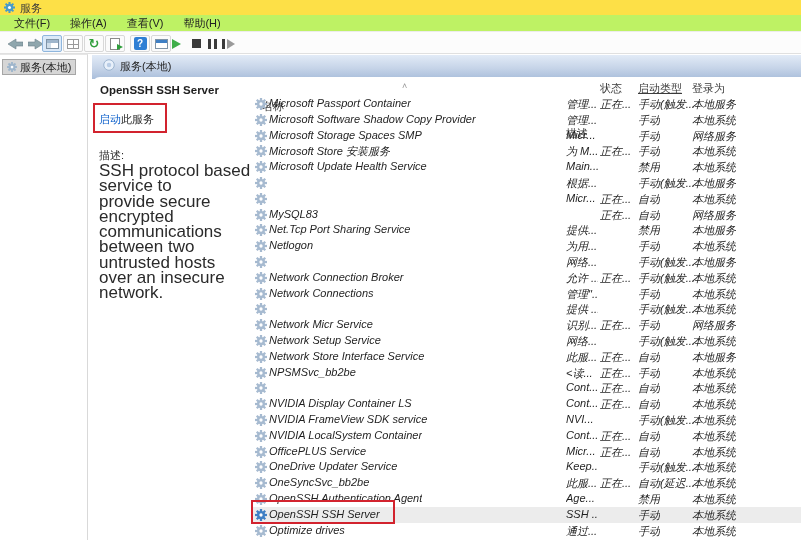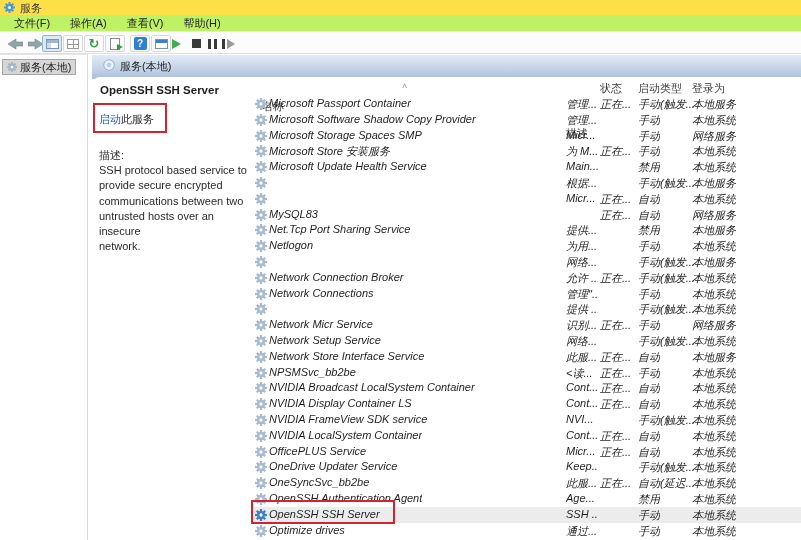--- a/index.html
+++ b/index.html
@@ -46,25 +46,25 @@
   
   .strip { position:absolute; left:92px; top:55px; width:709px; height:24px; background:linear-gradient(180deg,#e2ebf7 0%,#c6d4e8 55%,#a9bedb 100%); }
   .strip .tabicon { position:absolute; left:11px; top:4px; }
   .strip .tablabel { position:absolute; left:28px; top:4px; color:#252525; }
   .whitepanel { position:absolute; left:92px; top:77px; width:709px; height:463px; background:#fff; border-radius:8px 0 0 0; }
   
   .svcname { position:absolute; left:100px; top:84px; font-weight:bold; font-size:11.5px; }
   .startlink { position:absolute; left:99px; top:112px; }
   .startlink .lnk { color:#0b5fcb; cursor:pointer; }
   .desclabel { position:absolute; left:99px; top:148px; color:#2a2a2a; }
-  .desctext { position:absolute; left:99px; top:163px; width:152px; line-height:15.3px; font-size:11px; color:#2a2a2a; white-space:pre-line; }
+  .desctext { position:absolute; left:99px; top:163px; width:152px; line-height:15.3px; font-size:17px; color:#2a2a2a; white-space:pre-line; }
   
   .listhead { position:absolute; left:252px; top:80px; width:549px; height:16px; color:#3c3c3c; }
   .listhead span { position:absolute; top:1px; cursor:default; }
-  .h-name { left:10px;margin-top:18px; } .h-desc { left:314px;margin-top:45px; } .h-status { left:348px; } .h-type { left:386px; } .h-logon { left:440px; }
+  .h-name { left:10px;margin-top:18px; } .h-desc { left:314px;margin-top:45px; } .h-status { left:348px; } .h-type { left:386px;text-decoration:underline; } .h-logon { left:440px; }
   .sortmark { position:absolute; left:150px; top:-4px; color:#9a9a9a; font-size:9px; }
   .rows { position:absolute; left:252px; top:96px; width:549px;font-style:italic; }
   .row { position:relative; height:15.81px; width:549px; }
   .row.sel { background:#ececec; }
   .cell { position:absolute; top:1px; white-space:nowrap; overflow:hidden; }
   .c-name { left:17px; max-width:290px; }
   .c-gear { left:3px; top:2px; width:12px; height:12px; }
   .c-desc { left:314px; max-width:32px; }
   .c-status { left:348px; } .c-type { left:386px; } .c-logon { left:440px; }
   
@@ -508,21 +508,20 @@
       <span class="cell c-gear"><svg width="12" height="12" viewBox="0 0 16 16">
           <g fill="#a6bad0">
             <rect x="6.5" y="0" width="3" height="16"></rect>
             <rect x="0" y="6.5" width="16" height="3"></rect>
             <rect x="6.5" y="0" width="3" height="16" transform="rotate(45 8 8)"></rect>
             <rect x="6.5" y="0" width="3" height="16" transform="rotate(-45 8 8)"></rect>
             <circle cx="8" cy="8" r="5.5"></circle>
           </g>
           <circle cx="8" cy="8" r="2.2" fill="#fff"></circle>
         </svg></span>
-      <span class="cell c-name">NVIDIA Broadcast LocalSystem Container</span>
       <span class="cell c-desc">Cont...</span>
       <span class="cell c-status">正在...</span>
       <span class="cell c-type">自动</span>
       <span class="cell c-logon">本地系统</span>
     </div>
     <div class="row">
       <span class="cell c-gear"><svg width="12" height="12" viewBox="0 0 16 16">
           <g fill="#a6bad0">
             <rect x="6.5" y="0" width="3" height="16"></rect>
             <rect x="0" y="6.5" width="16" height="3"></rect>

